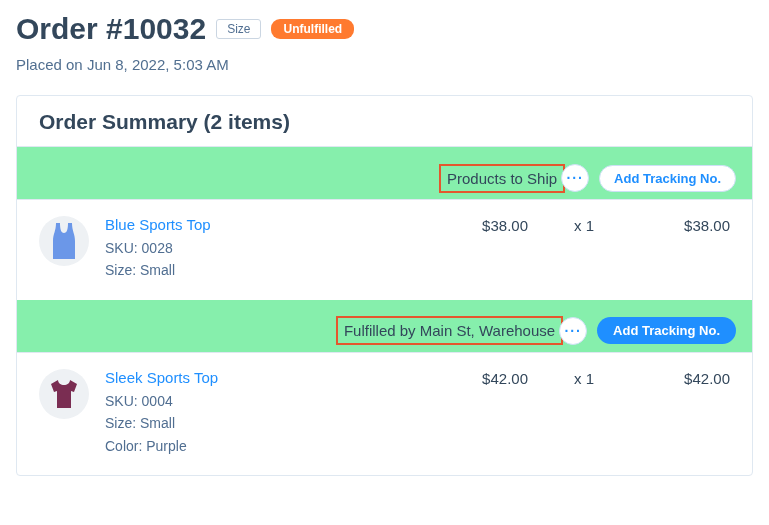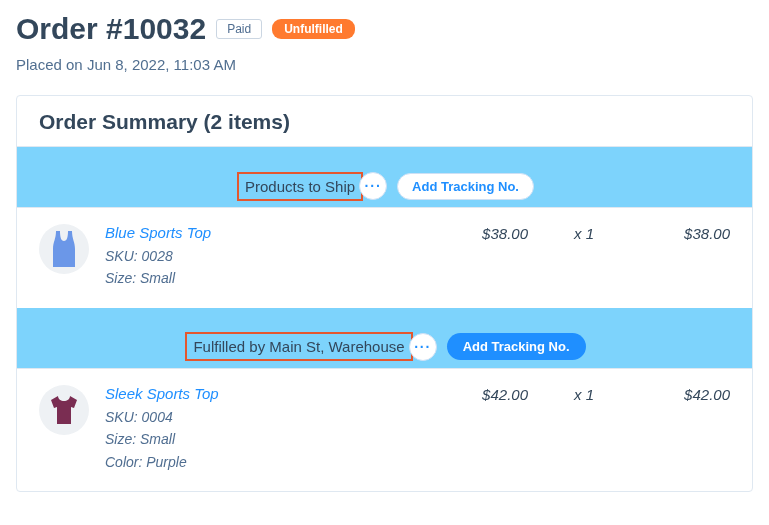--- a/index.html
+++ b/index.html
@@ -29,23 +29,23 @@
     border-radius: 4px;
     background: #fff;
     overflow: hidden;
   }
   .card-title {
     padding: 14px 22px 12px;
     font-size: 21px; font-weight: 600; color: #33475b;
     border-bottom: 1px solid #dfe8f1;
   }
   .section-header {
-    display: flex; align-items: center; justify-content: center;
-    background: #7dd3fc;
-    padding: 25px 16px 7px 22px;
+    display: flex; align-items: center; justify-content: flex-end;
+    background: #86efac;
+    padding: 17px 16px 7px 22px;
     border-bottom: 1px solid #dfe8f1;
     min-height: 44px;
   }
   .section-label {
     font-size: 15px; color: #33475b; font-weight: 400;
     padding: 2px 4px;
   }
   .highlight {
     outline: 2px solid #e4572e;
     outline-offset: 2px;
@@ -65,21 +65,20 @@
   }
   .btn-primary {
     border: none; background: #1f8fff; color: #fff;
     border-radius: 16px; padding: 6px 16px; font-size: 13px; font-weight: 600;
     cursor: pointer;
   }
   .line-item {
     display: flex; align-items: flex-start;
     padding: 16px 22px 18px;
     gap: 16px;
-    font-style: italic;
   }
   .thumb {
     width: 50px; height: 50px; border-radius: 50%;
     background: #eef1f4; display: flex; align-items: center; justify-content: center;
     flex-shrink: 0;
   }
   .item-info { flex: 1; }
   .item-name { color: #1f8fff; font-size: 15px; font-weight: 500; margin-bottom: 4px; }
   .item-meta { color: #506e91; font-size: 14px; line-height: 1.6; }
   .item-price, .item-qty, .item-total {
@@ -88,24 +87,24 @@
   .item-price { width: 80px; text-align: right; }
   .item-qty { width: 80px; text-align: center; }
   .item-total { width: 90px; text-align: right; }
   svg { display: block; }
 </style>
 </head>
 <body>
 
 <div class="header-row">
   <h1 class="order-title">Order #10032</h1>
-  <span class="badge-paid">Paid</span>
+  <span class="badge-paid">Size</span>
   <span class="badge-unfulfilled">Unfulfilled</span>
 </div>
-<div class="placed-on">Placed on Jun 8, 2022, 11:03 AM</div>
+<div class="placed-on">Placed on Jun 8, 2022, 5:03 AM</div>
 
 <div class="card">
   <div class="card-title">Order Summary (2 items)</div>
 
   <div class="section-header">
     <span class="section-label highlight">Products to Ship</span>
     <div class="section-actions">
       <button class="btn-icon">···</button>
       <button class="btn-outline">Add Tracking No.</button>
     </div>

